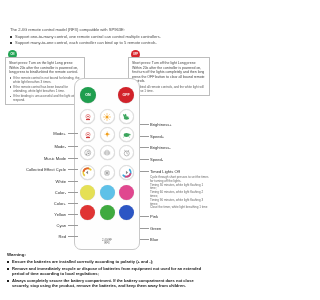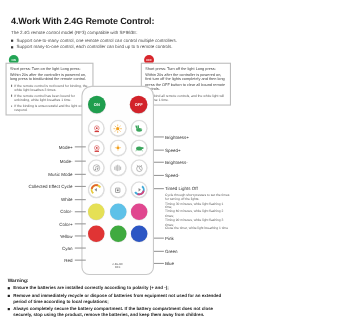--- a/index.html
+++ b/index.html
@@ -121,21 +121,20 @@
     content:""; position:absolute; left:0; top:1.8px;
     width:2px; height:2px; background:#222;
   }
   svg.icon { overflow:visible; }
 </style>
 </head>
 <body>
 
 <div class="page">
 
-  <div class="heading">4.Work With 2.4G Remote Control:</div>
   <div class="subtitle">The 2.4G remote control model (RF3) compatible with SP963E:</div>
   <div class="bullets">
     <div class="bullet">Support one-to-many control, one remote control can control multiple controllers.</div>
     <div class="bullet">Support many-to-one control, each controller can bind up to 5 remote controls.</div>
   </div>
 
   <div class="dot-marker" id="marker-on">ON</div>
   <div class="dot-marker" id="marker-off">OFF</div>
 
   <div class="callout" id="callout-left">

